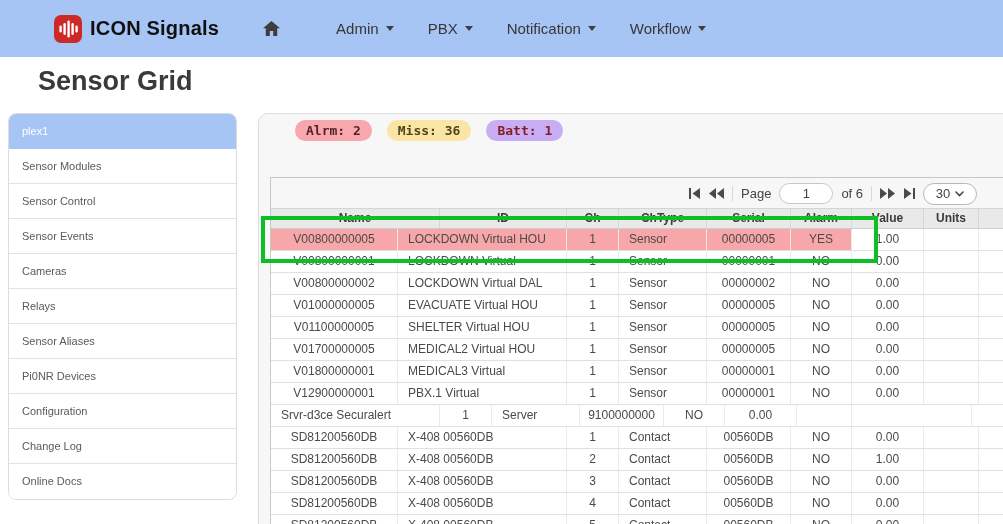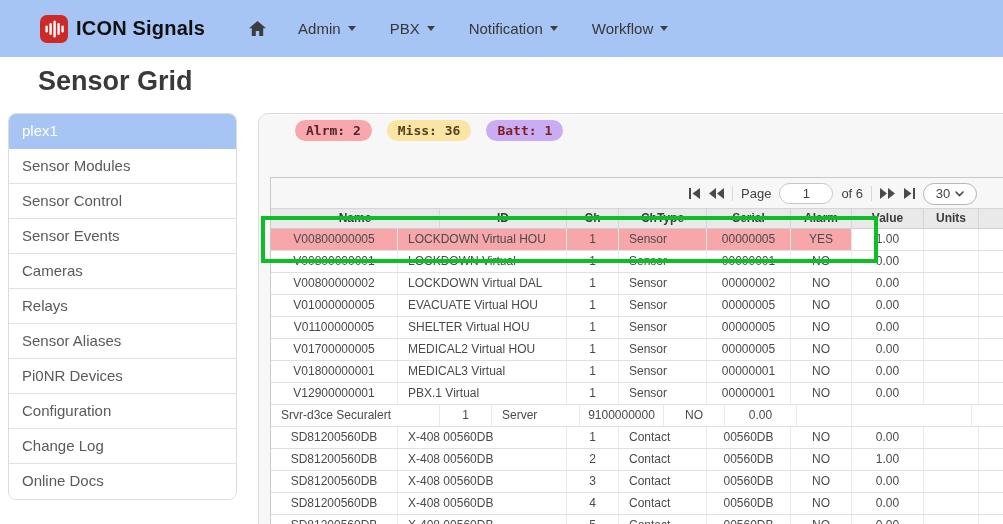--- a/index.html
+++ b/index.html
@@ -9,27 +9,27 @@
     background: #ffffff;
     font-family: "Liberation Sans", sans-serif;
     color: #3a3a3a;
   }
 
   
   .navbar {
     position: absolute; left: 0; top: 0; width: 1003px; height: 57px;
     background: #a6c5f4;
     display: flex; align-items: center;
-    padding-left: 40px;
+    padding-left: 54px;
     gap: 14px;
   }
   .brand { display: flex; align-items: center; gap: 8px; }
   .brand-title { font-size: 20px; font-weight: bold; color: #101010; letter-spacing: 0.2px; }
   .home { margin-left: 30px; display: flex; align-items: center; cursor: pointer; }
-  .nav-menu { display: flex; align-items: center; margin-left: 18px; gap: 34px; }
+  .nav-menu { display: flex; align-items: center; margin-left: 42px; gap: 34px; }
   .nav-item { display: flex; align-items: center; font-size: 15px; color: #373737; cursor: pointer; }
   .caret {
     display: inline-block; margin-left: 7px; width: 0; height: 0;
     border-left: 4.5px solid transparent; border-right: 4.5px solid transparent;
     border-top: 5px solid #3f3f3f;
   }
 
   
   .page-title {
     position: absolute; left: 38px; top: 66px;
@@ -37,21 +37,21 @@
   }
 
   
   .sidebar {
     position: absolute; left: 8px; top: 113px; width: 229px;
     background: #ffffff; border: 1px solid #dcdcdc; border-radius: 8px;
     overflow: hidden;
   }
   .side-item {
     height: 35px; line-height: 34px; padding-left: 13px;
-    font-size: 15px; color: #5a5a5a; background: #fff;
+    font-size: 11px; color: #5a5a5a; background: #fff;
     border-bottom: 1px solid #e2e2e2; cursor: pointer;
   }
   .side-item:last-child { border-bottom: none; }
   .side-item.active { color: #ffffff; border-bottom-color: transparent; }
 
   
   .panel {
     position: absolute; left: 258px; top: 113px; width: 800px; height: 600px;
     background: #f7f7f7; border: 1px solid #ddd; border-radius: 10px;
   }

